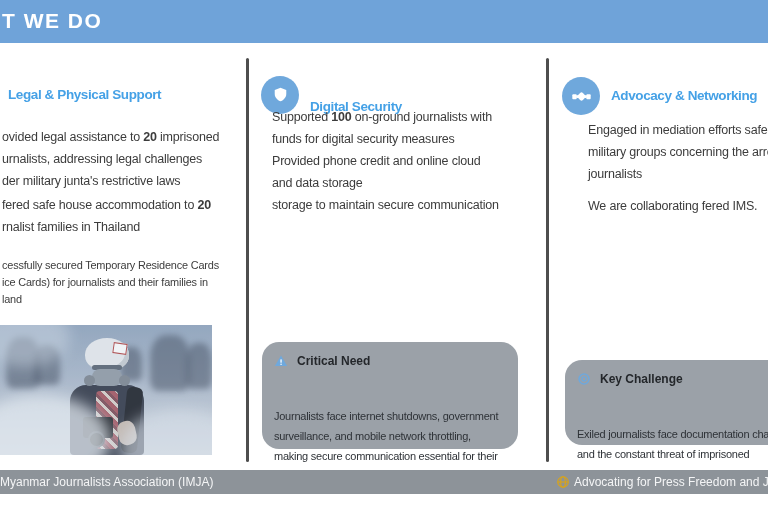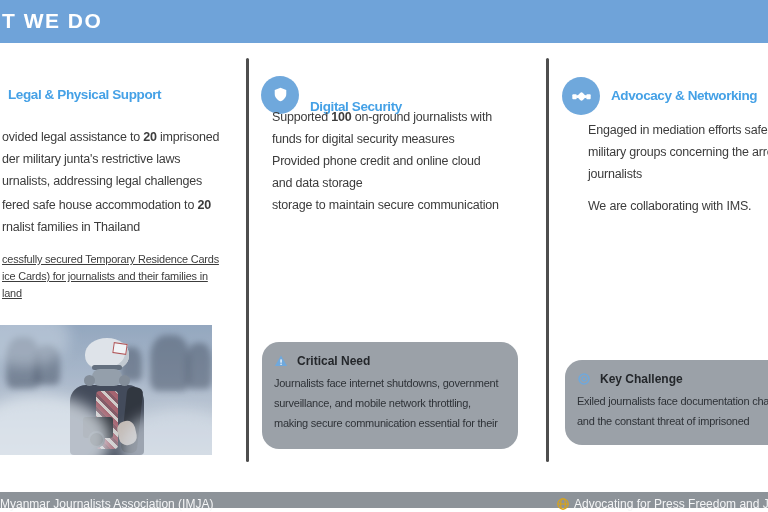--- a/index.html
+++ b/index.html
@@ -21,24 +21,24 @@
   
   .body{position:absolute;color:#3C3C3C;font-size:12.5px;letter-spacing:-0.2px;}
   .body .tline{line-height:22px;white-space:nowrap;}
   .small{font-size:11.5px;letter-spacing:-0.2px;}
   .small .tline{line-height:17px;white-space:nowrap;transform:scaleX(0.95);transform-origin:left;}
   
   .callout{position:absolute;background:var(--box,#9BA1A8);border-radius:17px;color:#2E3237;}
   .callout-head{display:flex;align-items:center;gap:9px;padding:12px 12px 3px 12px;
                 font-weight:700;font-size:12px;color:#24272B;}
   .callout-head svg{width:14px;height:14px;flex:0 0 auto;}
-  .callout-body{padding:2px 10px 10px 12px;font-size:11px;letter-spacing:-0.25px;}
+  .callout-body{padding:2px 10px 10px 12px;font-size:11px;letter-spacing:-0.25px;margin-top:33px;}
   .callout-body .tline{line-height:20px;white-space:nowrap;}
   
-  .footer{position:absolute;left:0;top:492px;width:768px;height:16px;background:var(--footer,#8D9399);
+  .footer{position:absolute;left:0;top:470px;width:768px;height:24px;background:var(--footer,#8D9399);
           color:#F4F5F6;font-size:12px;}
   .footer-left{position:absolute;left:0;top:5px;white-space:nowrap;}
   .footer-right{position:absolute;left:574px;top:5px;white-space:nowrap;}
   .footer-globe{position:absolute;left:556px;top:5px;width:14px;height:14px;}
   
   .photo{position:absolute;left:0;top:325px;width:212px;height:130px;overflow:hidden;
          background:linear-gradient(180deg,#8FA3BC 0%,#A9B7CA 40%,#C2CBD7 70%,#D8DDE4 100%);}
   .photo .blob{position:absolute;background:#3A4558;filter:blur(3px);opacity:.55;border-radius:40% 40% 20% 20%;}
   .b1{left:6px;top:12px;width:34px;height:52px;}
   .b2{left:34px;top:20px;width:26px;height:40px;opacity:.4;}
@@ -77,28 +77,28 @@
     <div class="banner-title">T WE DO</div>
   </div>
 
   <div class="divider d1"></div>
   <div class="divider d2"></div>
 
   <div class="col-title" style="left:8px;top:87px;">Legal &amp; Physical Support</div>
 
   <div class="body" style="left:2px;top:126px;">
       <div class="tline"><span>ovided legal assistance to </span><span style="font-weight: 700;">20</span><span> imprisoned</span></div>
+      <div class="tline"><span>urnalists, addressing legal challenges</span></div>
       <div class="tline"><span>der military junta's restrictive laws</span></div>
-      <div class="tline"><span>urnalists, addressing legal challenges</span></div>
     </div>
   <div class="body" style="left:2px;top:194px;">
       <div class="tline"><span>fered safe house accommodation to </span><span style="font-weight: 700;">20</span></div>
       <div class="tline"><span>rnalist families in Thailand</span></div>
     </div>
-  <div class="body small" style="left:2px;top:251px;text-decoration:underline;">
+  <div class="body small" style="left:2px;top:257px;">
       <div class="tline"><span>cessfully secured Temporary Residence Cards</span></div>
       <div class="tline"><span>ice Cards) for journalists and their families in</span></div>
       <div class="tline"><span>land</span></div>
     </div>
 
   <div class="photo">
     <div class="blob b1"></div>
     <div class="blob b2"></div>
     <div class="blob b3"></div>
     <div class="blob b4"></div>
@@ -162,21 +162,21 @@
     </svg>
   </div>
   <div class="col-title" style="left:611px;top:88px;">Advocacy &amp; Networking</div>
 
   <div class="body" style="left:588px;top:119px;">
       <div class="tline"><span>Engaged in mediation efforts safe</span></div>
       <div class="tline"><span>military groups concerning the arre</span></div>
       <div class="tline"><span>journalists</span></div>
     </div>
   <div class="body" style="left:588px;top:195px;">
-      <div class="tline"><span>We are collaborating with IMS.</span></div>
+      <div class="tline"><span>We are collaborating fered IMS.</span></div>
     </div>
 
   <div class="callout" style="left:565px;top:360px;width:252px;height:85px;">
     <div class="callout-head">
       <svg viewBox="0 0 24 24" fill="none" stroke="#6FA8DC">
         <circle cx="12" cy="12" r="8.6" stroke-width="2.6"></circle>
         <circle cx="12" cy="12" r="3.6" stroke-width="2.4"></circle>
       </svg>
       <span>Key Challenge</span>
     </div>

